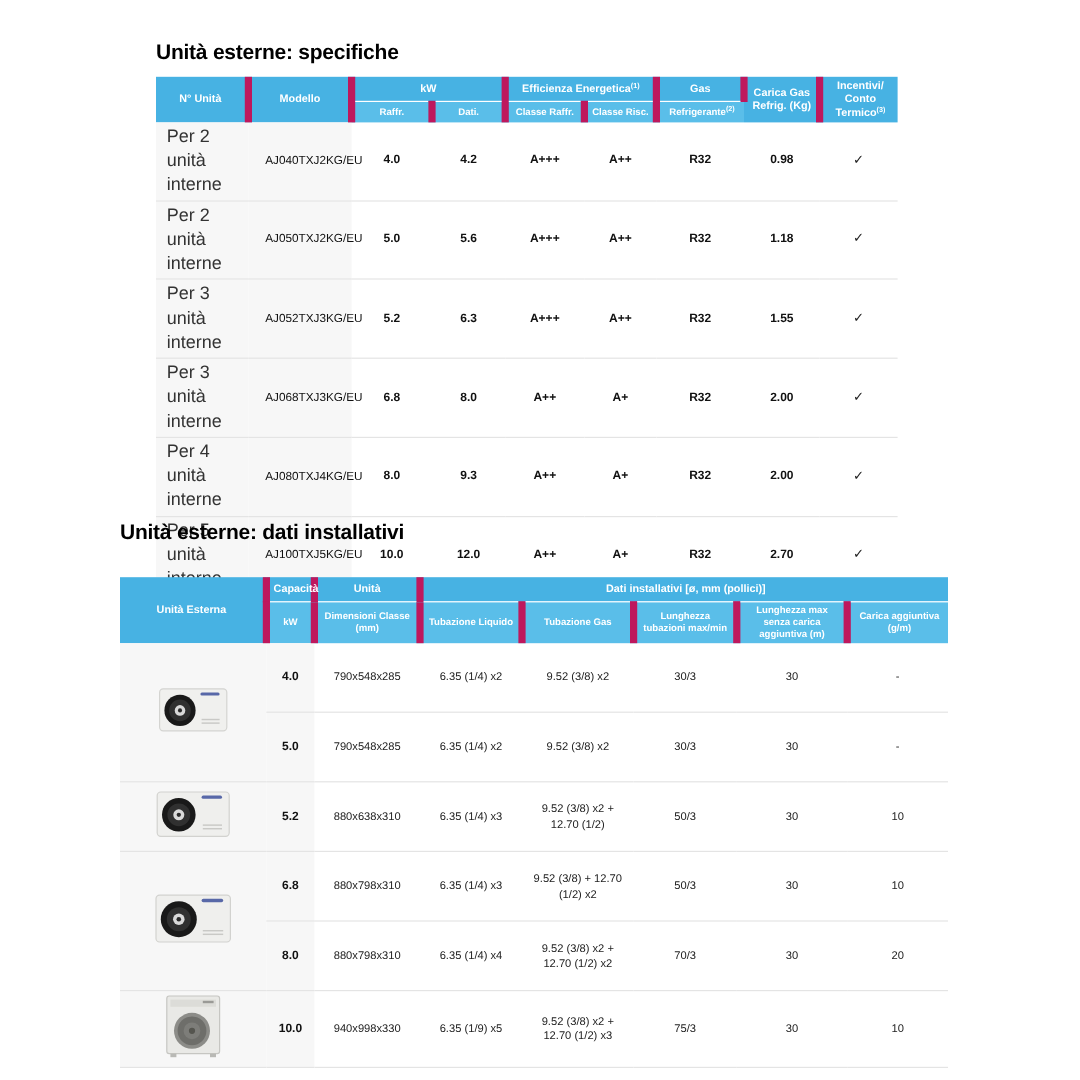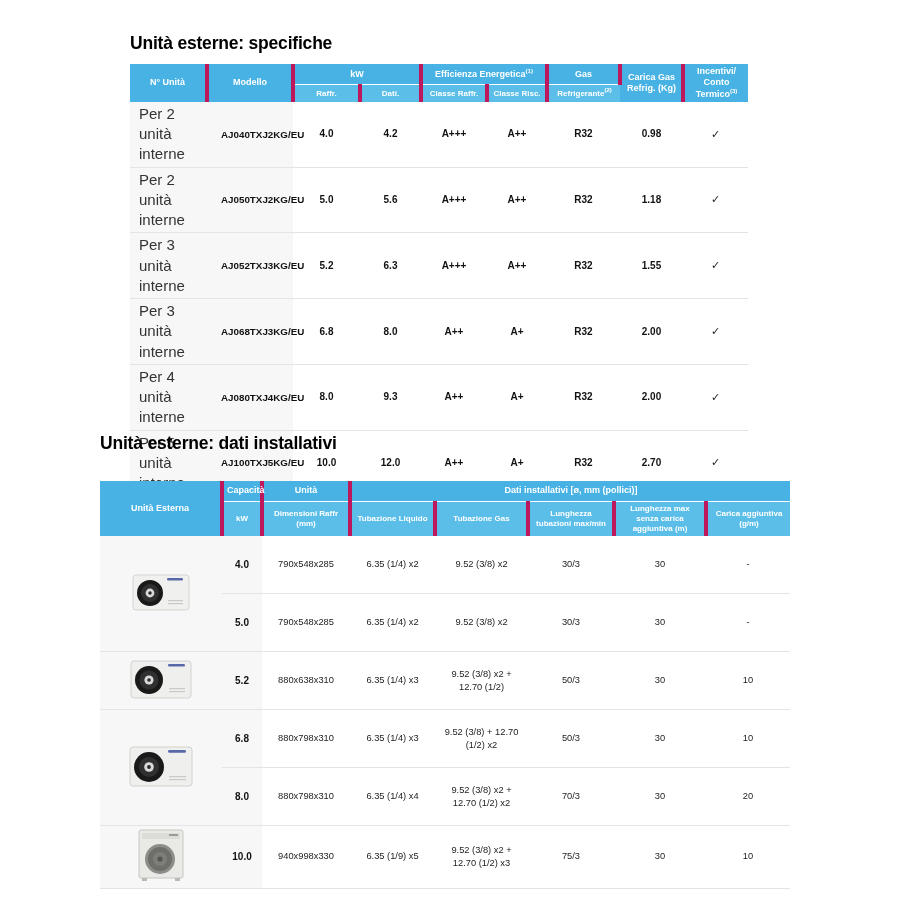--- a/index.html
+++ b/index.html
@@ -13,42 +13,42 @@
   #title1{left:130px;top:33px;}
   #title2{left:100px;top:433px;}
 
   table{border-collapse:collapse;table-layout:fixed;}
   #table1{position:absolute;left:130px;top:64px;width:618px;}
   #table2{position:absolute;left:100px;top:481px;width:690px;}
 
   th{
     background:#47b2e3;color:#ffffff;font-weight:700;font-size:9px;line-height:1.25;
     text-align:center;vertical-align:middle;padding:2px 3px;
-    border-right:4px solid #be185d;
+    border-right:6px solid #be185d;
   }
   th:last-child{border-right:none;}
   tr.subhead th{
     background:#5abee9;font-weight:700;font-size:8px;border-top:1px solid #ffffff;
   }
   th sup{font-size:6px;line-height:0;}
 
   td{
     font-size:10px;text-align:center;vertical-align:middle;
     border-bottom:1px solid #e4e4e4;padding:2px 4px;line-height:1.35;color:#222;
   }
   .gray{background:#f7f7f7;}
   #table1 thead tr.mainhead{height:20px;}
   #table1 thead tr.subhead{height:16px;}
   #table1 tbody tr{height:54px;}
   #table2 thead tr.mainhead{height:20px;}
   #table2 thead tr.subhead{height:20px;}
   #table2 tbody tr{height:58px;}
 
   #table1 td.c-unita{text-align:left;padding-left:9px;color:#333;font-size:15px;}
-  #table1 td.c-modello{text-align:left;padding-left:14px;font-weight:700;color:#111;font-size:9.8px;}
+  #table1 td.c-modello{text-align:left;padding-left:14px;font-weight:400;color:#111;font-size:9.8px;}
   td.b{font-weight:700;color:#111;}
   td.val{font-size:9.3px;}
   td.check{font-size:11px;}
 
   td.img-cell{text-align:center;}
   .unit-wrap{display:inline-block;}
 </style>
 </head>
 <body>
 
@@ -169,21 +169,21 @@
   </colgroup>
   <thead>
     <tr class="mainhead">
       <th rowspan="2">Unità Esterna</th>
       <th>Capacità</th>
       <th>Unità</th>
       <th colspan="5">Dati installativi [ø, mm (pollici)]</th>
     </tr>
     <tr class="subhead">
       <th>kW</th>
-      <th>Dimensioni Raffr (mm)</th>
+      <th>Dimensioni Classe (mm)</th>
       <th>Tubazione Liquido</th>
       <th>Tubazione Gas</th>
       <th>Lunghezza tubazioni max/min</th>
       <th>Lunghezza max senza carica aggiuntiva (m)</th>
       <th>Carica aggiuntiva (g/m)</th>
     </tr>
   </thead>
   <tbody>
     <tr>
       <td class="gray img-cell" rowspan="2">

